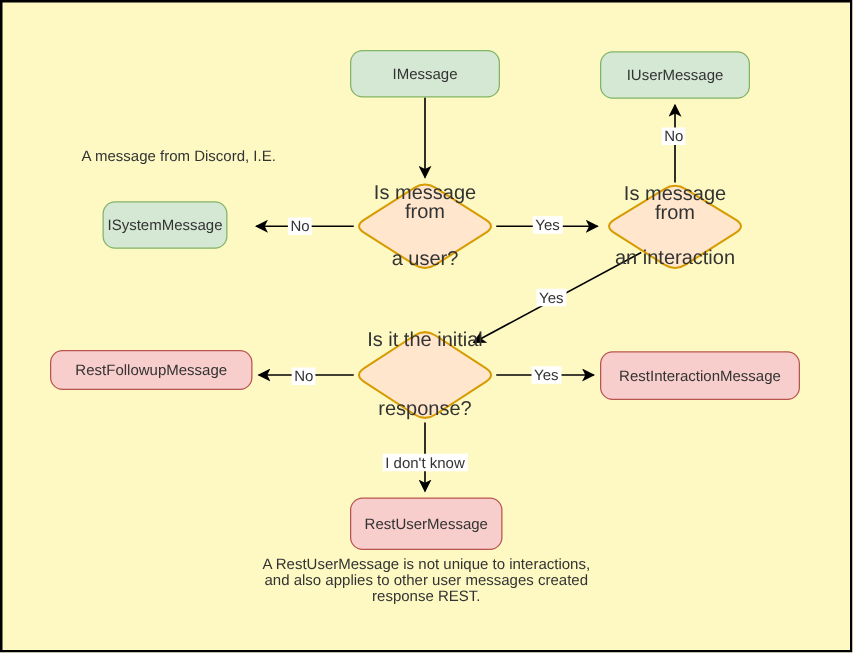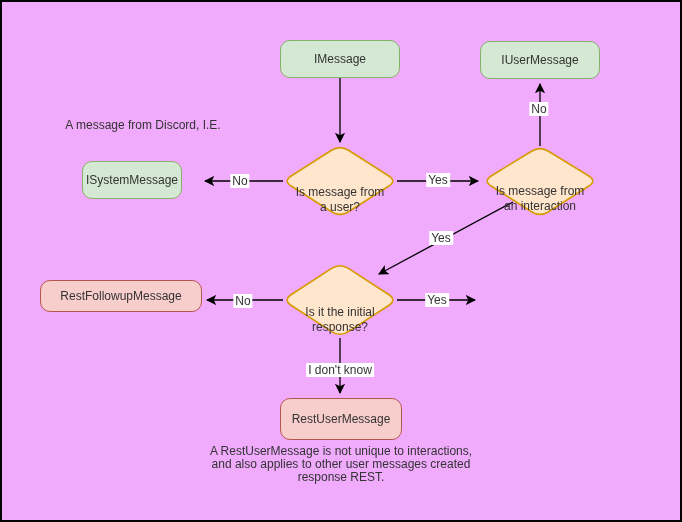--- a/index.html
+++ b/index.html
@@ -1,20 +1,20 @@
 <!DOCTYPE html>
 <html><head>
 <meta charset="utf-8">
 <style>
   html, body { margin: 0; padding: 0; background: #ffffff; }
   .canvas {
     position: relative;
     width: 682px;
     height: 522px;
-    background: #f0abfc;
+    background: #fef9c3;
     box-shadow: inset 0 0 0 2px #000000;
     font-family: "Liberation Sans", sans-serif;
     color: #333333;
     overflow: hidden;
   }
   svg.layer {
     position: absolute;
     left: 0; top: 0;
     width: 682px; height: 522px;
   }
@@ -38,22 +38,22 @@
     text-align: center;
     line-height: 14px;
   }
   .node.green { background: #d5e8d4; border-color: #82b366; }
   .node.red   { background: #f8cecc; border-color: #b85450; }
   .dlabel {
     position: absolute;
     display: flex;
     flex-direction: column;
     align-items: center;
-    justify-content: flex-end;
-    font-size: 12px;
+    justify-content: space-between;
+    font-size: 16px;
     line-height: 15px;
     text-align: center;
   }
   .elabel {
     position: absolute;
     transform: translate(-50%, -50%);
     background: #ffffff;
     padding: 0 2px;
     font-size: 12px;
     line-height: 14px;
@@ -98,20 +98,23 @@
   </div>
   <div class="node green" style="left:480px;top:41px;width:120px;height:38px">
     <span>IUserMessage</span>
   </div>
   <div class="node green" style="left:82px;top:161px;width:100px;height:38px">
     <span>ISystemMessage</span>
   </div>
   <div class="node red" style="left:40px;top:280px;width:162px;height:32px">
     <span>RestFollowupMessage</span>
   </div>
+  <div class="node red" style="left:480px;top:281px;width:160px;height:39px">
+    <span>RestInteractionMessage</span>
+  </div>
   <div class="node red" style="left:280px;top:398px;width:122px;height:42px">
     <span>RestUserMessage</span>
   </div>
 
   <div class="dlabel" style="left:285px;top:147px;width:110px;height:68px">
     <div>Is message from</div>
     <div>a user?</div>
   </div>
   <div class="dlabel" style="left:485px;top:148px;width:110px;height:66px">
     <div>Is message from</div>

